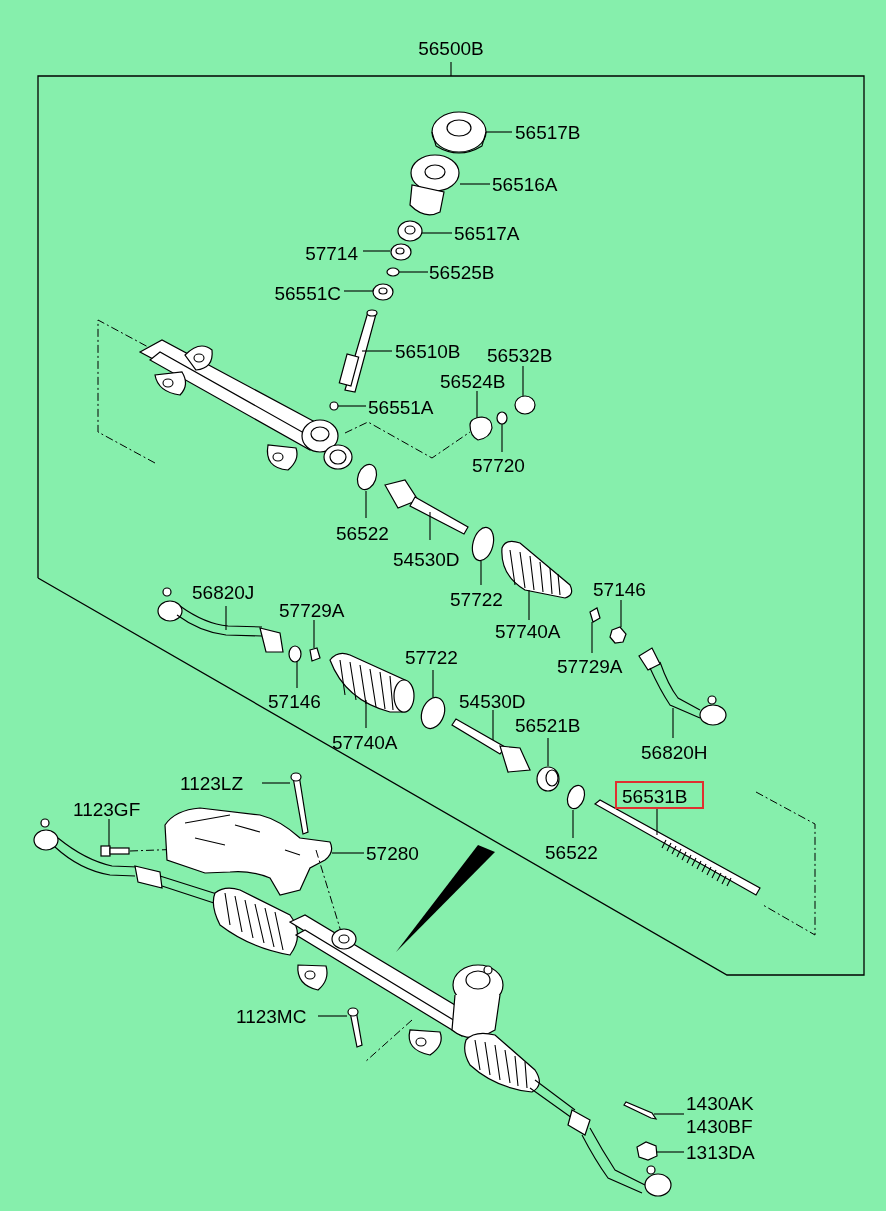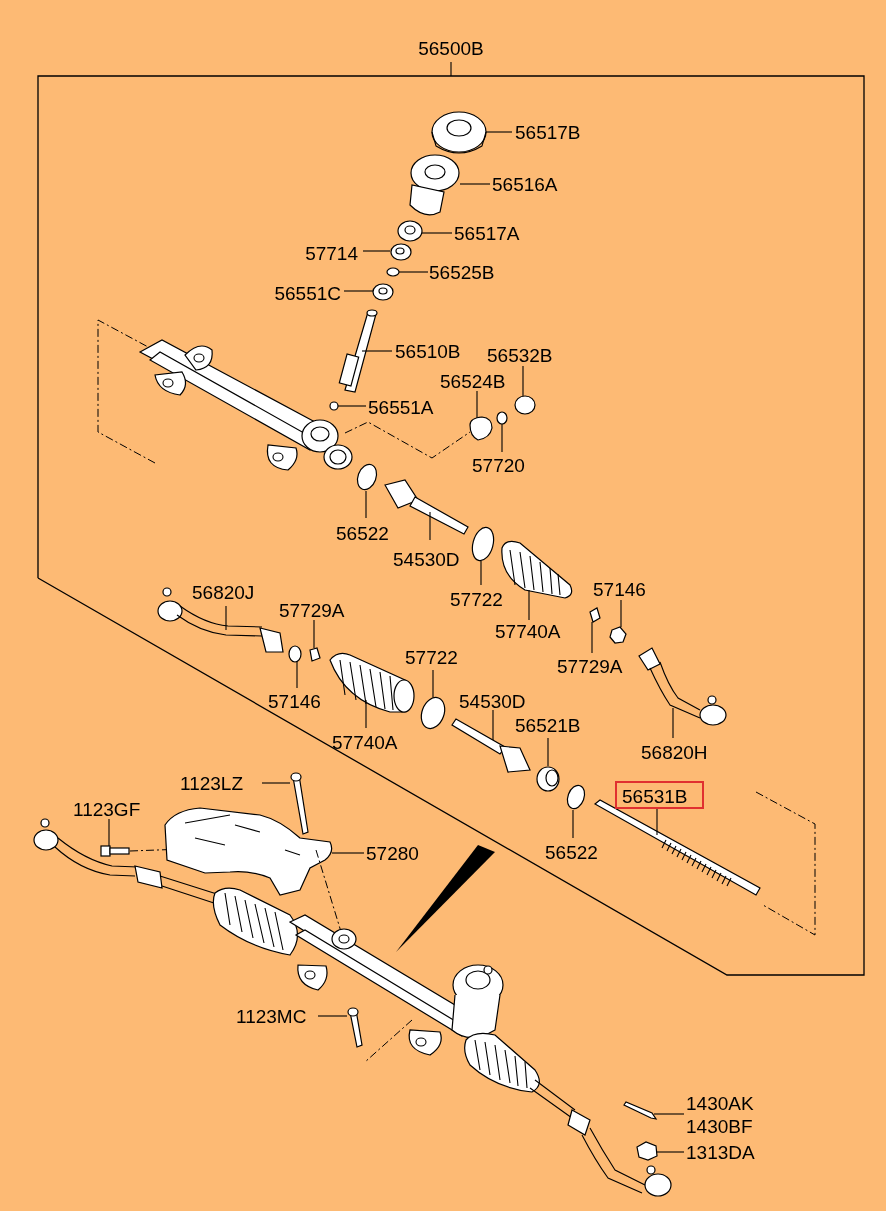--- a/index.html
+++ b/index.html
@@ -1,16 +1,16 @@
 <!DOCTYPE html>
 <html><head>
 <meta charset="utf-8">
 <style>
   html, body { margin:0; padding:0; background:#ffffff; }
-  #canvas { position:relative; width:886px; height:1211px; overflow:hidden; background:#fdba74; }
+  #canvas { position:relative; width:886px; height:1211px; overflow:hidden; background:#86efac; }
   svg { position:absolute; left:0; top:0; }
   .lbl { font-family:"Liberation Sans", sans-serif; font-size:19px; fill:#000; }
   .part { fill:#fff; stroke:#000; stroke-width:1.2; }
   .thin { fill:none; stroke:#000; stroke-width:1.1; }
   .lead { fill:none; stroke:#000; stroke-width:1.1; }
   .dash { fill:none; stroke:#000; stroke-width:1; stroke-dasharray:8 3 2 3; }
   .frame { fill:none; stroke:#000; stroke-width:1.3; }
   .hl { fill:none; stroke-width:2; }
 </style>
 </head>

